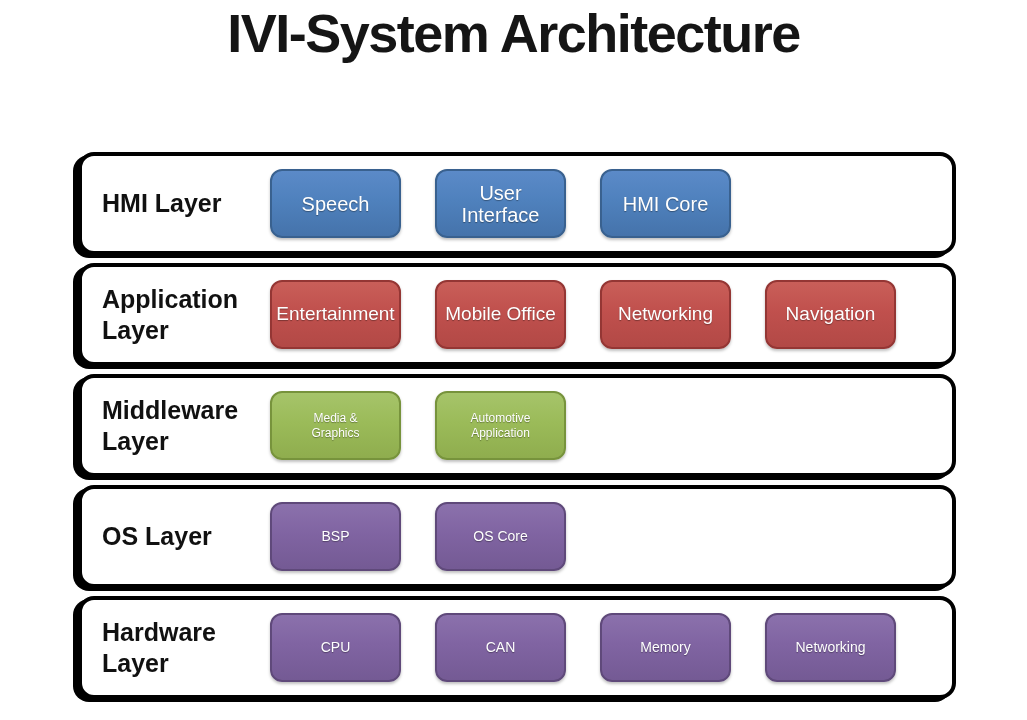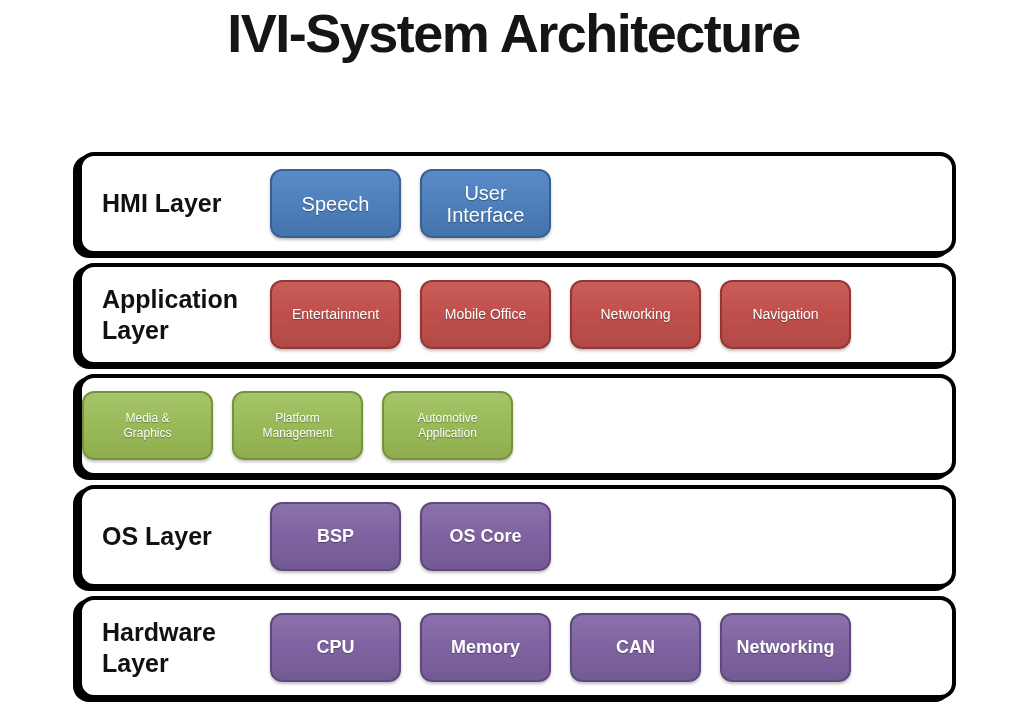--- a/index.html
+++ b/index.html
@@ -51,21 +51,21 @@
     box-sizing: border-box;
     padding-left: 20px;
     font-size: 25px;
     font-weight: 700;
     line-height: 1.22;
     color: #111111;
   }
   .boxes {
     display: flex;
     align-items: center;
-    gap: 19px;
+    gap: 34px;
   }
   .box {
     width: 131px;
     min-height: 69px;
     box-sizing: border-box;
     border-radius: 12px;
     color: #ffffff;
     display: flex;
     align-items: center;
     justify-content: center;
@@ -77,82 +77,82 @@
   }
   .box.blue {
     background: linear-gradient(180deg, #5b8ac8 0%, #4f81bd 45%, #4573ab 100%);
     border: 2px solid #39618f;
     font-size: 20px;
     line-height: 1.1;
   }
   .box.red {
     background: linear-gradient(180deg, #c95f59 0%, #c0504d 45%, #b24946 100%);
     border: 2px solid #943634;
-    font-size: 14px;
+    font-size: 19px;
   }
   .box.green {
     background: linear-gradient(180deg, #a6c46a 0%, #9bbb59 45%, #8fad4e 100%);
     border: 2px solid #77933c;
     font-size: 12px;
     padding: 4px 18px;
   }
   .box.purple {
     background: linear-gradient(180deg, #8b71ac 0%, #8064a2 45%, #745a94 100%);
     border: 2px solid #5f497a;
-    font-size: 18px;
-    font-weight: bold;
+    font-size: 14px;
   }
 </style>
 </head>
 <body>
 
 <div class="canvas">
 
   <h1 class="title">IVI-System Architecture</h1>
 
   <div class="layer-stack">
 
     <div class="layer-row">
       <div class="layer-label">HMI Layer</div>
       <div class="boxes">
         <div class="box blue">Speech</div>
         <div class="box blue">User Interface</div>
+        <div class="box blue">HMI Core</div>
       </div>
     </div>
 
     <div class="layer-row">
       <div class="layer-label">Application Layer</div>
       <div class="boxes">
         <div class="box red">Entertainment</div>
         <div class="box red">Mobile Office</div>
         <div class="box red">Networking</div>
         <div class="box red">Navigation</div>
       </div>
     </div>
 
     <div class="layer-row">
+      <div class="layer-label">Middleware Layer</div>
       <div class="boxes">
         <div class="box green">Media &amp; Graphics</div>
-        <div class="box green">Platform Management</div>
         <div class="box green">Automotive Application</div>
       </div>
     </div>
 
     <div class="layer-row">
       <div class="layer-label">OS Layer</div>
       <div class="boxes">
         <div class="box purple">BSP</div>
         <div class="box purple">OS Core</div>
       </div>
     </div>
 
     <div class="layer-row">
       <div class="layer-label">Hardware Layer</div>
       <div class="boxes">
         <div class="box purple">CPU</div>
+        <div class="box purple">CAN</div>
         <div class="box purple">Memory</div>
-        <div class="box purple">CAN</div>
         <div class="box purple">Networking</div>
       </div>
     </div>
 
   </div>
 </div>
 
 </body></html>

